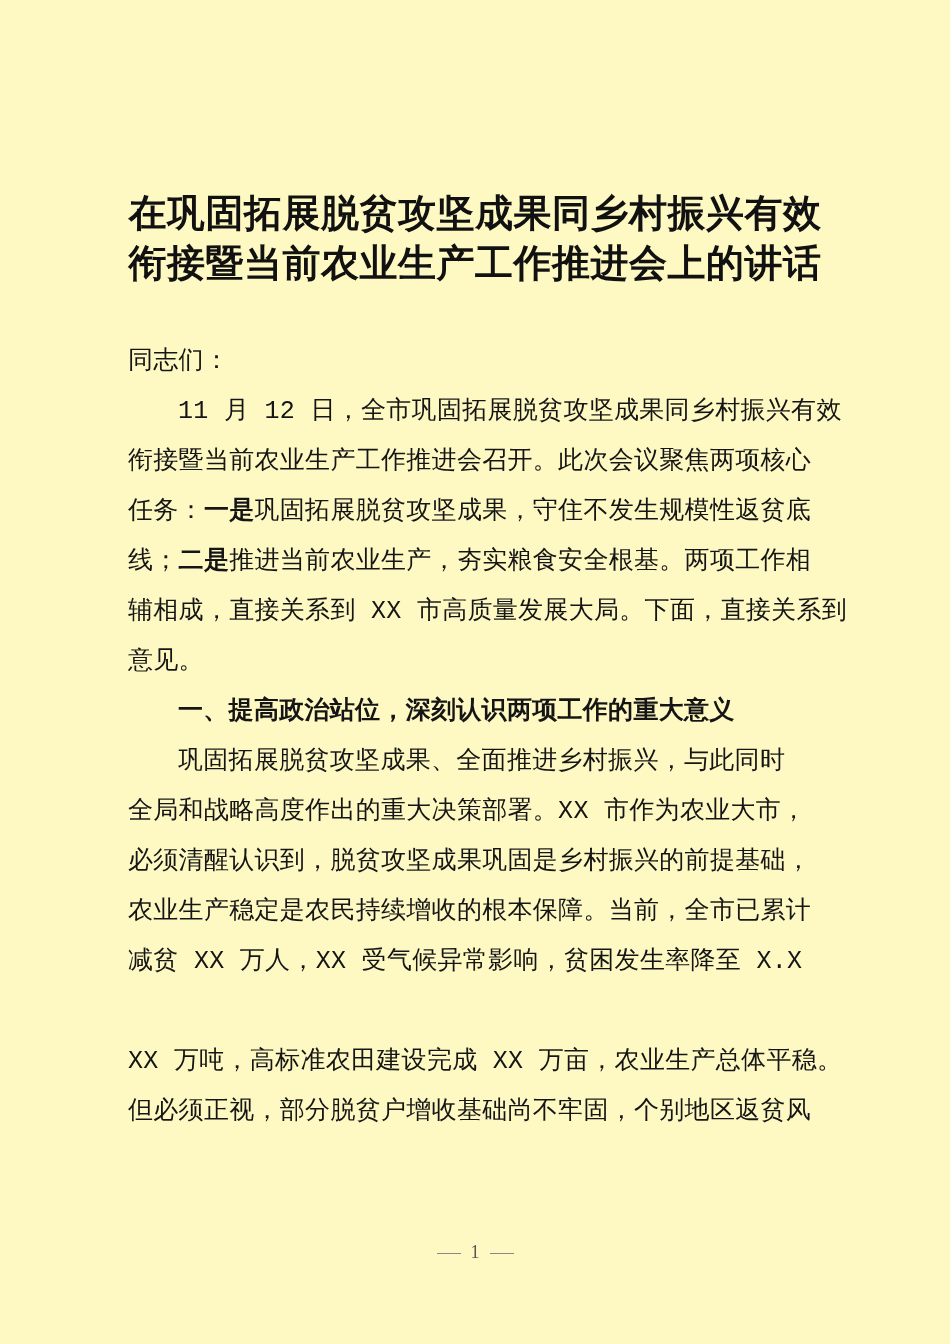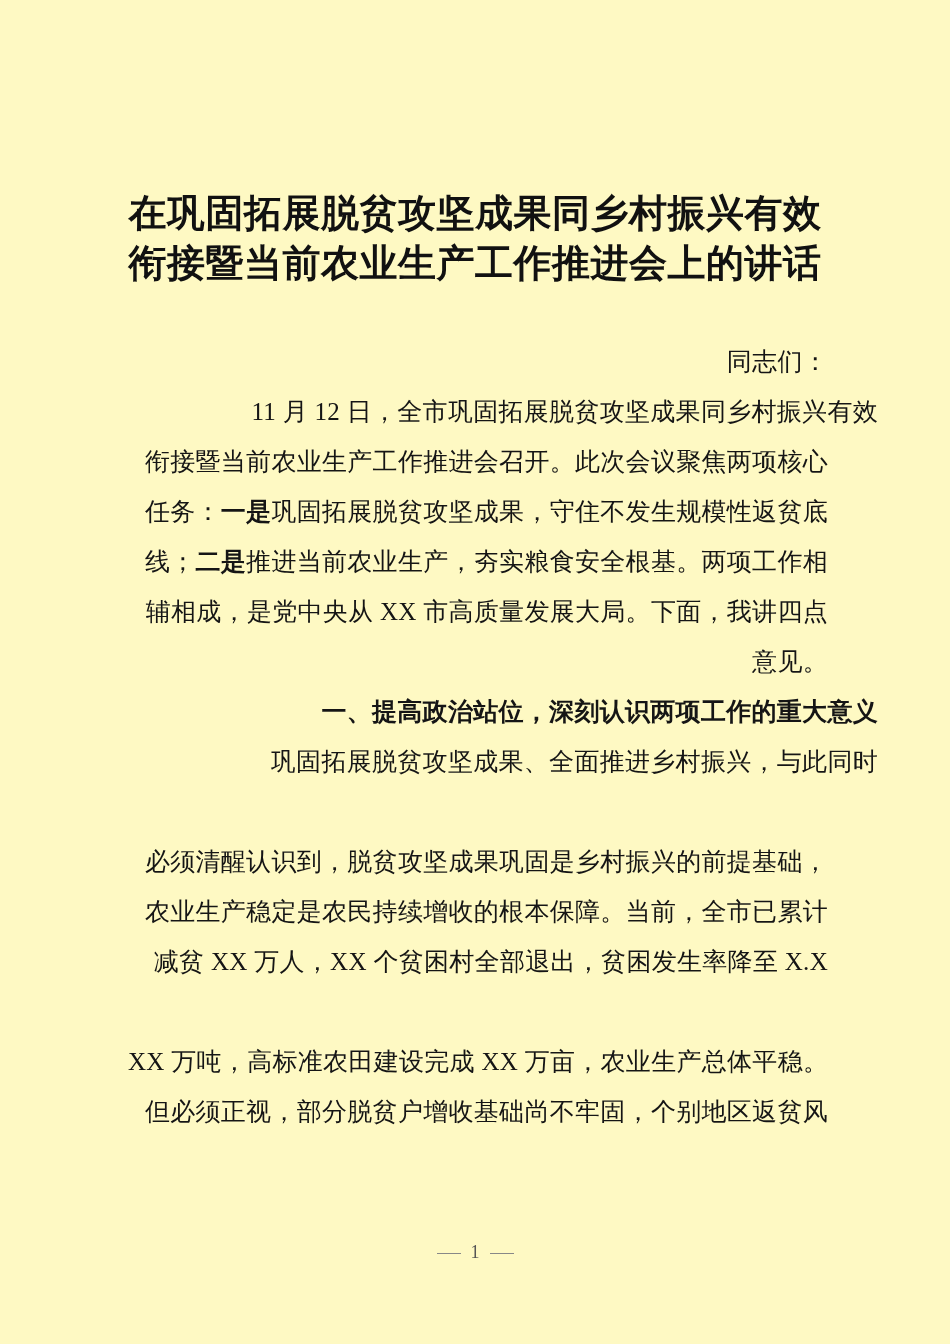--- a/index.html
+++ b/index.html
@@ -6,49 +6,50 @@
   body { width: 950px; height: 1344px; position: relative; overflow: hidden;
          font-family: "DejaVu Serif", "Liberation Serif", serif; color: #111; }
   .page { position: absolute; left: 0; top: 0; width: 950px; height: 1344px; background: #fef9c3; padding-left: 43px; }
   .title { position: absolute; left: 0; width: 950px; text-align: center;
            font-family: "DejaVu Sans", "Liberation Sans", sans-serif; font-weight: bold;
            font-size: 38px; letter-spacing: 0.5px; color: #111; white-space: nowrap; }
   .title.l1 { top: 188px; }
   .title.l2 { top: 238px; }
   .line { position: absolute; left: 128px; width: 700px; font-size: 25px;
           white-space: nowrap; letter-spacing: 0.3px; color: #151515;
-          font-family: Liberation Serif, serif; line-height: 34px; text-align: right; }
+          font-family: Liberation Mono, monospace; line-height: 34px; }
   .indent { left: 178px; }
   b { font-weight: bold; }
   .heading { font-weight: bold; }
   .pagenum { position: absolute; top: 1242px; left: 0; width: 950px; text-align: center;
              font-family: "Liberation Serif", "DejaVu Serif", serif; font-size: 18px; color: #555; }
   .pagenum .dash { display: inline-block; width: 24px; height: 1px; background: #888; vertical-align: middle; margin: 0 10px; }
 </style>
 </head>
 <body>
 
 <div class="page">
   <div class="title l1">在巩固拓展脱贫攻坚成果同乡村振兴有效</div>
   <div class="title l2">衔接暨当前农业生产工作推进会上的讲话</div>
 
   <div class="line" style="top:345px">同志们：</div>
 
   <div class="line indent" style="top:395px">11 月 12 日，全市巩固拓展脱贫攻坚成果同乡村振兴有效</div>
   <div class="line" style="top:495px"><span>任务：</span><b>一是</b><span>巩固拓展脱贫攻坚成果，守住不发生规模性返贫底</span></div>
   <div class="line" style="top:445px">衔接暨当前农业生产工作推进会召开。此次会议聚焦两项核心</div>
   <div class="line" style="top:545px"><span>线；</span><b>二是</b><span>推进当前农业生产，夯实粮食安全根基。两项工作相</span></div>
-  <div class="line" style="top:595px">辅相成，是党中央从 XX 市高质量发展大局。下面，我讲四点</div>
+  <div class="line" style="top:595px">辅相成，直接关系到 XX 市高质量发展大局。下面，直接关系到</div>
   <div class="line" style="top:645px">意见。</div>
 
   <div class="line indent heading" style="top:695px">一、提高政治站位，深刻认识两项工作的重大意义</div>
 
   <div class="line indent" style="top:745px">巩固拓展脱贫攻坚成果、全面推进乡村振兴，与此同时</div>
+  <div class="line" style="top:795px">全局和战略高度作出的重大决策部署。XX 市作为农业大市，</div>
   <div class="line" style="top:845px">必须清醒认识到，脱贫攻坚成果巩固是乡村振兴的前提基础，</div>
   <div class="line" style="top:895px">农业生产稳定是农民持续增收的根本保障。当前，全市已累计</div>
-  <div class="line" style="top:945px">减贫 XX 万人，XX 个贫困村全部退出，贫困发生率降至 X.X</div>
+  <div class="line" style="top:945px">减贫 XX 万人，XX 受气候异常影响，贫困发生率降至 X.X</div>
   <div class="line" style="top:1045px">XX 万吨，高标准农田建设完成 XX 万亩，农业生产总体平稳。</div>
   <div class="line" style="top:1095px">但必须正视，部分脱贫户增收基础尚不牢固，个别地区返贫风</div>
 
   <div class="pagenum">
     <span class="dash"></span><span>1</span><span class="dash"></span>
   </div>
 </div>
 
 </body></html>

